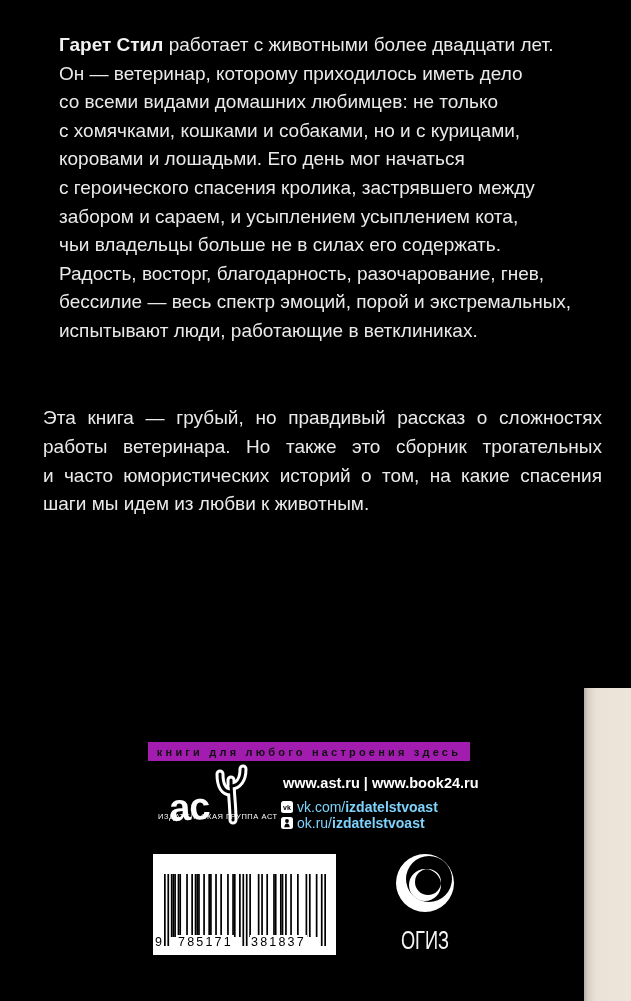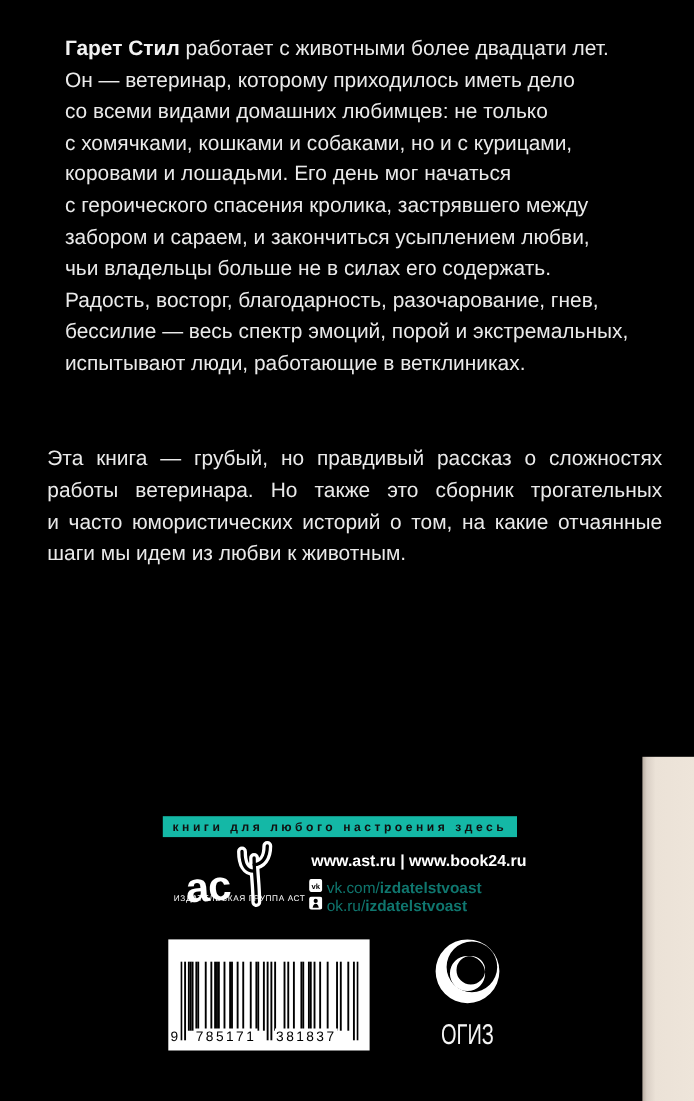--- a/index.html
+++ b/index.html
@@ -7,32 +7,32 @@
           font-family:"Liberation Sans",sans-serif;}
   
   .para{position:absolute;color:#eaeaea;font-size:19px;line-height:28.6px;}
   #p1{left:43px;top:31px;width:560px;margin-left:16px;}
   #p1 .line, #p1 .lead{white-space:nowrap;}
   .lead b{font-weight:700;color:#f2f2f2;}
   #p2{left:43px;top:404px;width:559px;line-height:28.8px;}
   #p2 .line{text-align:justify;text-align-last:justify;}
   #p2 .line:last-child{text-align-last:left;}
   
-  #banner{position:absolute;left:148px;top:742px;width:322px;height:19px;background:#14b8a6;
+  #banner{position:absolute;left:148px;top:742px;width:322px;height:19px;background:#a21caf;
           display:flex;align-items:center;justify-content:center;}
   #banner span{color:#101010;font-size:11px;font-weight:700;letter-spacing:3.2px;white-space:nowrap;}
   
   #ast-letters{position:absolute;left:169px;top:786px;color:#fff;font-size:38px;font-weight:700;
                letter-spacing:-1px;transform:rotate(-4deg);}
   #ast-cactus{position:absolute;left:212px;top:762px;}
   #ast-caption{position:absolute;left:158px;top:812px;width:80px;color:#fdfdfd;font-size:7.5px;
                letter-spacing:.55px;white-space:nowrap;}
   
   #websites{position:absolute;left:283px;top:775px;color:#fff;font-size:14.5px;font-weight:700;white-space:nowrap;}
-  .sn-row{position:absolute;left:281px;display:flex;align-items:flex-start;gap:4px;color:#0f766e;
+  .sn-row{position:absolute;left:281px;display:flex;align-items:center;gap:4px;color:#7dd3fc;
           font-size:14px;white-space:nowrap;}
   #vk-row{top:799px;} #ok-row{top:815px;}
   .sn-row b{font-weight:700;}
   
   #barcode{position:absolute;left:153px;top:854px;width:183px;height:101px;background:#fff;}
   #isbn{position:absolute;left:0;top:4px;width:100%;text-align:center;color:#000;
         font-size:12.5px;letter-spacing:.2px;white-space:nowrap;}
   #bars{position:absolute;left:11px;top:20px;}
   .bc-num{position:absolute;top:81px;color:#000;font-size:12.5px;letter-spacing:2.2px;
           background:#fff;padding:0 1px;line-height:15px;}
@@ -53,33 +53,33 @@
 <div id="screen">
 
   <div id="p1" class="para">
     <div class="lead"><b>Гарет Стил</b><span> работает с животными более двадцати лет.</span></div>
     <div>
         <div class="line">Он — ветеринар, которому приходилось иметь дело</div>
         <div class="line">со всеми видами домашних любимцев: не только</div>
         <div class="line">с хомячками, кошками и собаками, но и с курицами,</div>
         <div class="line">коровами и лошадьми. Его день мог начаться</div>
         <div class="line">с героического спасения кролика, застрявшего между</div>
-        <div class="line">забором и сараем, и закончиться усыплением любви,</div>
+        <div class="line">забором и сараем, и усыплением усыплением кота,</div>
         <div class="line">чьи владельцы больше не в силах его содержать.</div>
         <div class="line">Радость, восторг, благодарность, разочарование, гнев,</div>
         <div class="line">бессилие — весь спектр эмоций, порой и экстремальных,</div>
         <div class="line">испытывают люди, работающие в ветклиниках.</div>
       </div>
   </div>
 
   <div id="p2" class="para">
     <div>
         <div class="line">Эта книга — грубый, но правдивый рассказ о сложностях</div>
         <div class="line">работы ветеринара. Но также это сборник трогательных</div>
-        <div class="line">и часто юмористических историй о том, на какие отчаянные</div>
+        <div class="line">и часто юмористических историй о том, на какие спасения</div>
         <div class="line">шаги мы идем из любви к животным.</div>
       </div>
   </div>
 
   <div id="banner">
     <span>книги для любого настроения здесь</span>
   </div>
 
   <div id="ast-letters">ас</div>
   <svg id="ast-cactus" width="38" height="64" viewBox="0 0 38 64">

